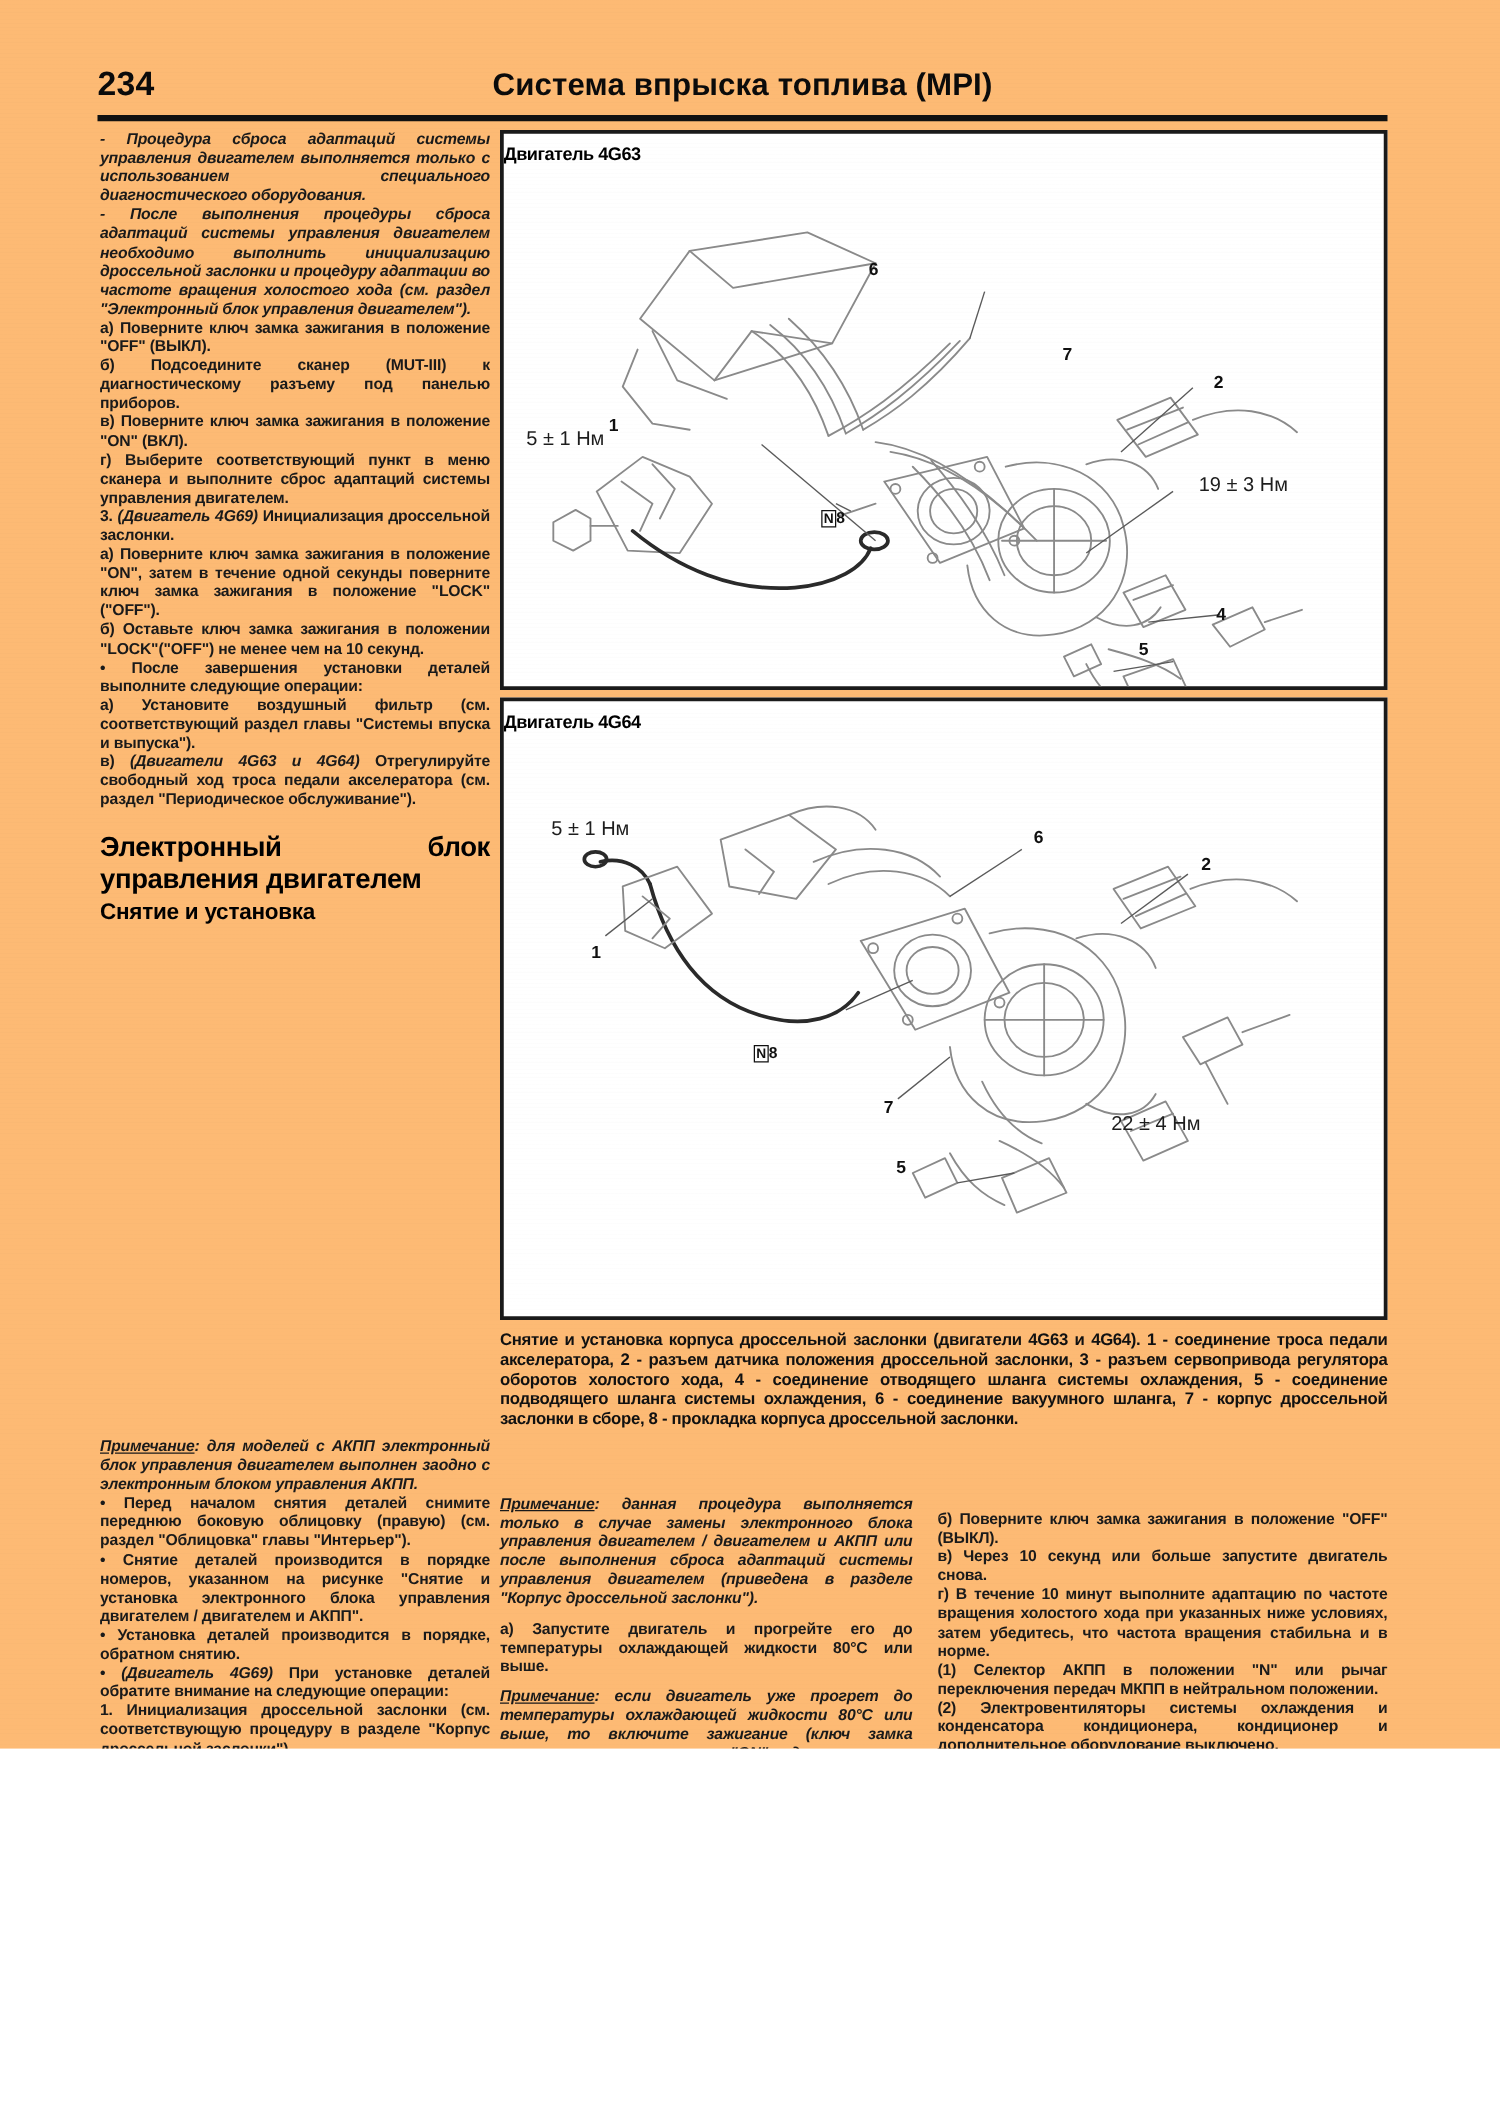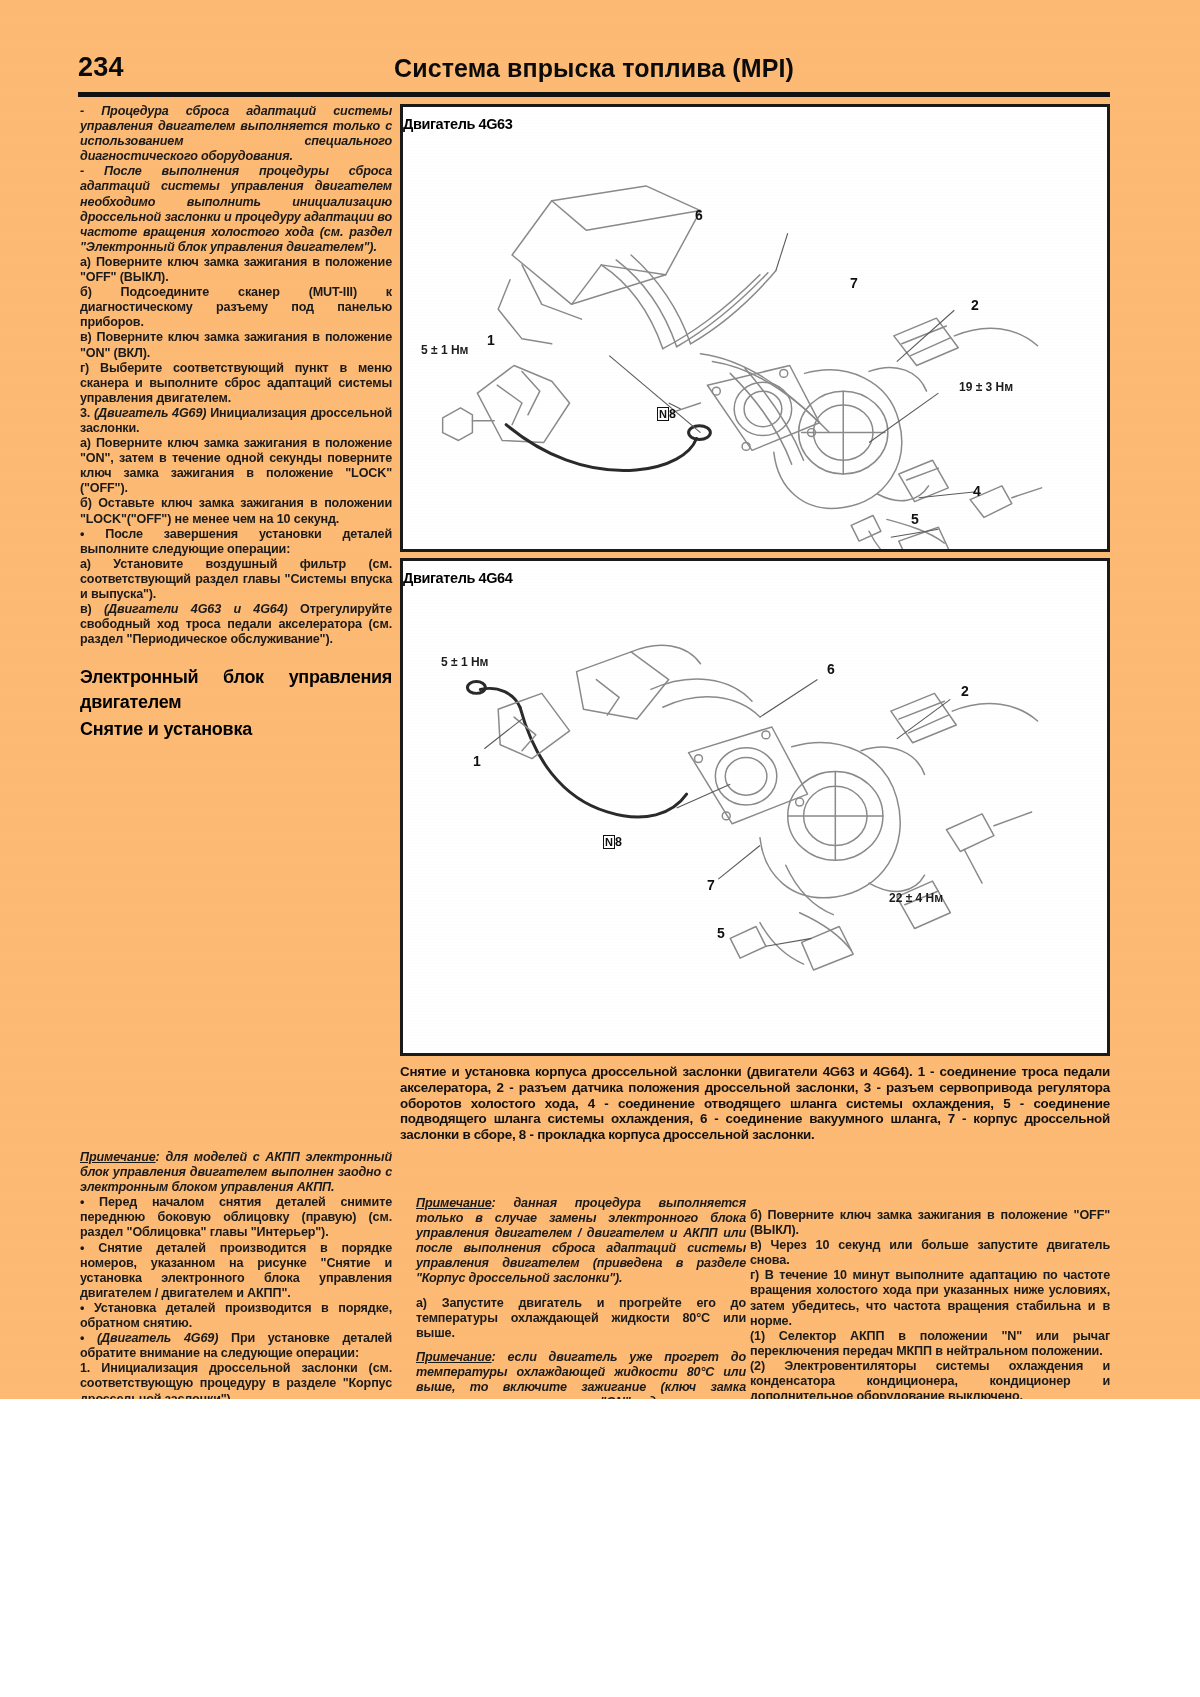--- a/index.html
+++ b/index.html
@@ -80,21 +80,21 @@
 
   
   #left-col {
     left: 80px;
     top: 104px;
     width: 312px;
   }
 
   
   .h-main {
-    font-size: 18px;
+    font-size: 22px;
     font-weight: bold;
     line-height: 25px;
     letter-spacing: -0.3px;
     margin-top: 18px;
     color: #000;
   }
   .h-sub {
     font-size: 18px;
     font-weight: bold;
     line-height: 21px;
@@ -141,22 +141,22 @@
     position: absolute;
     left: 0;
     top: 0;
     width: 100%;
     height: 100%;
   }
 
   
   .callout {
     position: absolute;
-    font-size: 12px;
-    font-weight: bold;
+    font-size: 16px;
+    font-weight: normal;
     color: #1d1d1d;
     white-space: nowrap;
   }
   .num-lbl {
     position: absolute;
     font-size: 14px;
     font-weight: bold;
     color: #101010;
   }
   .gask-lbl {
@@ -191,21 +191,20 @@
   
   #bot-col-1 {
     left: 80px;
     top: 1150px;
     width: 312px;
   }
   #bot-col-2 {
     left: 400px;
     top: 1196px;
     width: 330px;
-    margin-left: 16px;
   }
   #bot-col-3 {
     left: 750px;
     top: 1196px;
     width: 360px;
     margin-top: 12px;
   }
 
   .spacer-sm { height: 9px; }
 

